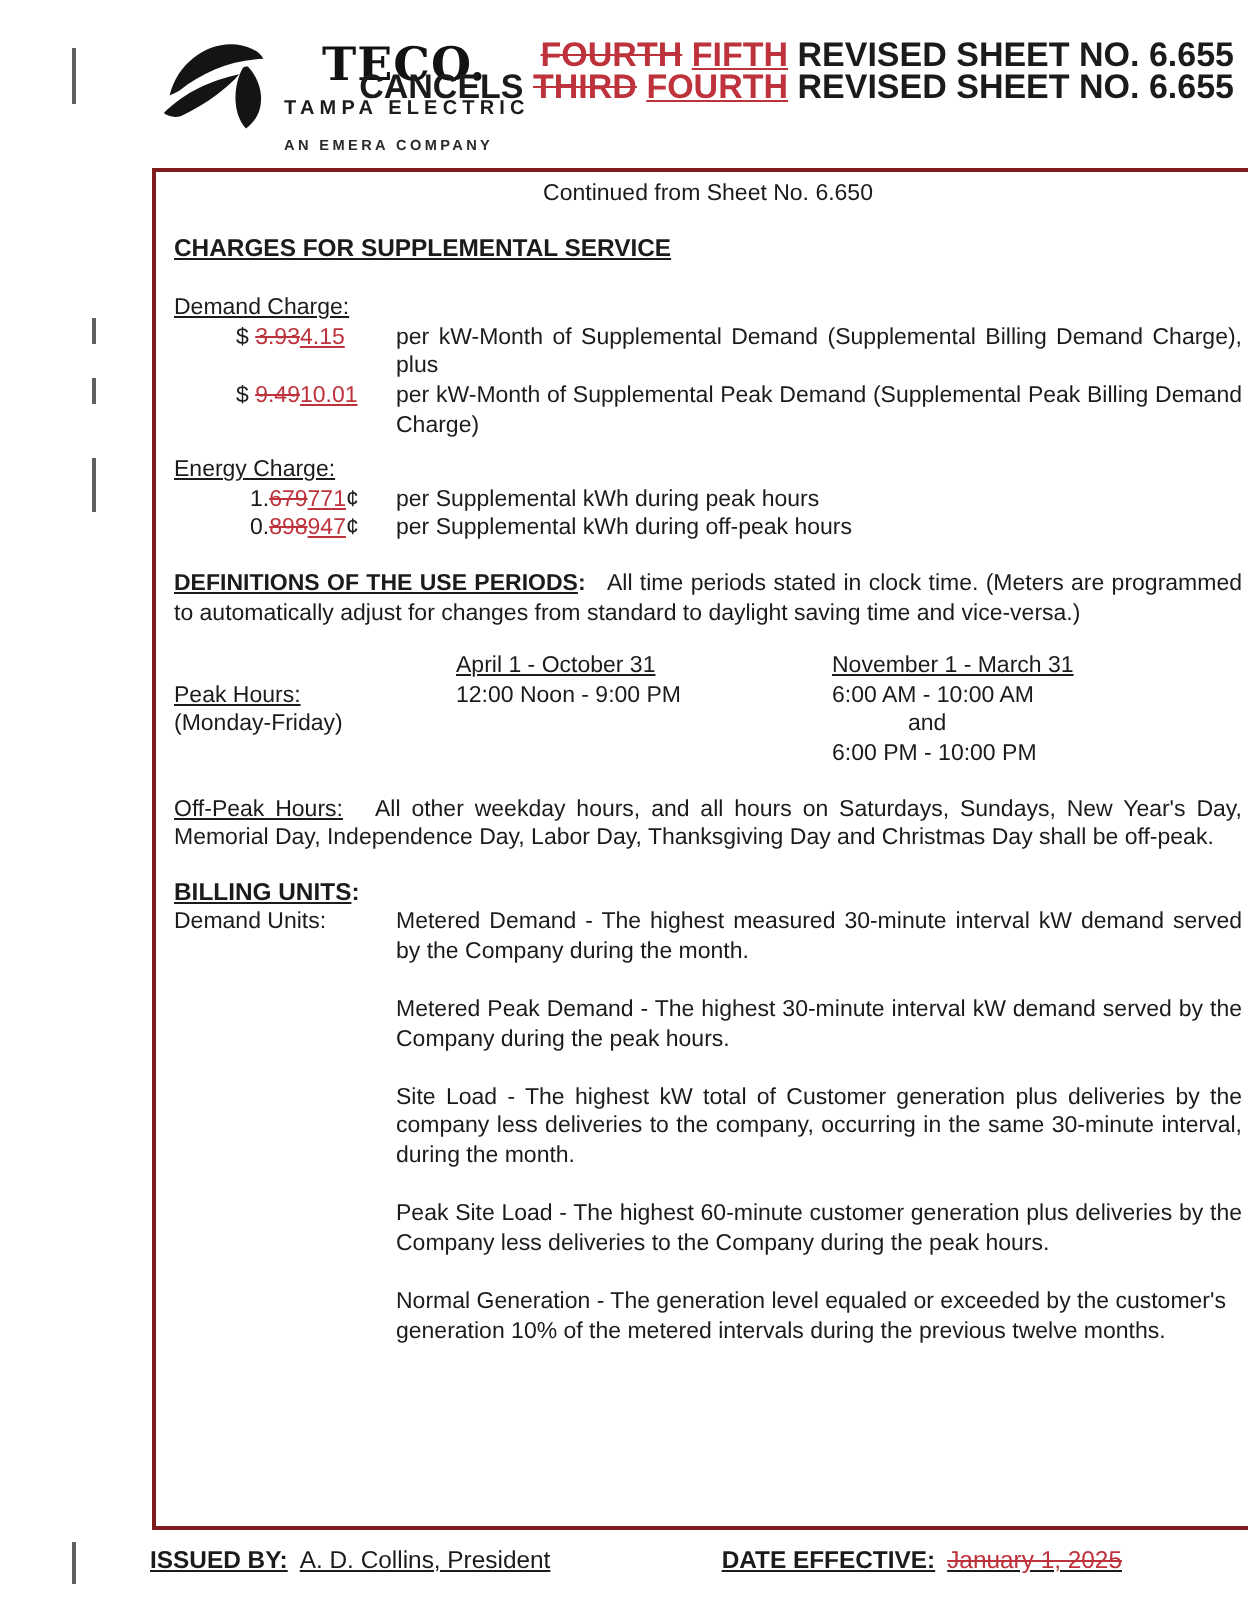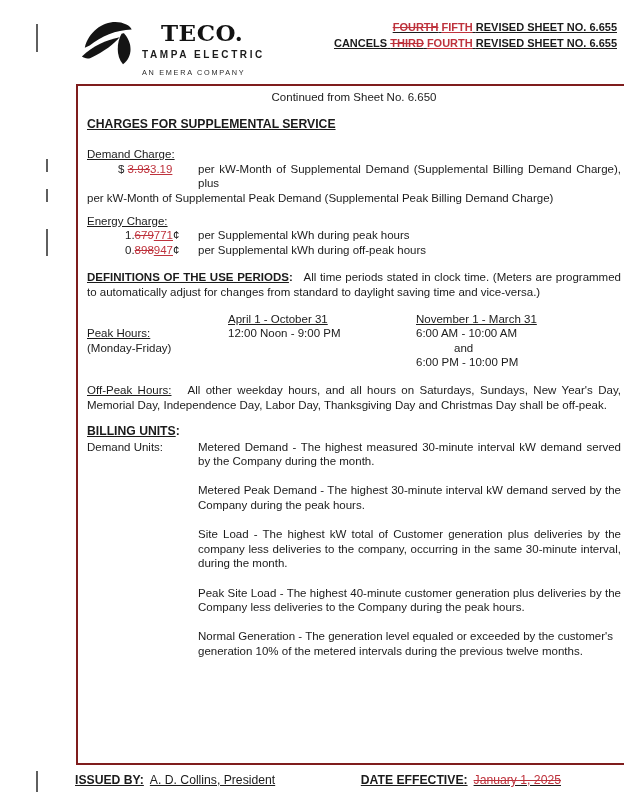--- a/index.html
+++ b/index.html
@@ -17,23 +17,23 @@
   .bar-d2     { left:46px; top:189px; height:13px; }
   .bar-e      { left:46px; top:229px; height:27px; }
   .bar-bottom { left:36px; top:771px; height:21px; }
 
   
   .logo { position:absolute; left:79px; top:13px; display:flex; gap:5px; }
   .logo svg { width:58px; height:58px; }
   .logo-text { margin-top:7px; }
   .logo-name { font-family:"DejaVu Serif", serif; font-weight:bold; font-size:23px; line-height:26px; letter-spacing:0.5px; color:#121212;margin-left:19px; }
   .logo-sub1 { font-weight:bold; font-size:10px; letter-spacing:2.6px; color:#1c1c1c; margin-top:2px; }
-  .logo-sub2 { font-weight:normal; font-size:7.3px; letter-spacing:1.7px; color:#2a2a2a; margin-top:3px; }
+  .logo-sub2 { font-weight:bold; font-size:7.3px; letter-spacing:1.7px; color:#2a2a2a; margin-top:3px; }
 
-  .hdr-right { position:absolute; top:20px; right:7px; text-align:right; font-weight:bold; font-size:11px; line-height:15.5px; white-space:nowrap;text-decoration:underline; }
+  .hdr-right { position:absolute; top:20px; right:7px; text-align:right; font-weight:bold; font-size:17px; line-height:15.5px; white-space:nowrap; }
   .rev-old { color:var(--red); text-decoration:line-through; }
   .rev-new { color:var(--red); text-decoration:underline; }
 
   
   .box {
     position:absolute; left:76px; top:84px; width:534px; height:659px;
     border:2px solid #7f1d1d; padding:4px 9px 14px;
   }
   .box p { margin:0; }
   .center { text-align:center; }
@@ -115,24 +115,25 @@
 
   <div class="box">
 
     <p class="center">Continued from Sheet No. 6.650</p>
 
     <p class="sec-title"><span class="u">CHARGES FOR SUPPLEMENTAL SERVICE</span></p>
 
     <p class="sub-h"><span class="u">Demand Charge:</span></p>
 
     <div class="row">
-      <span class="amt"><span>$ </span><span class="old">3.93</span><span class="new">3.19</span><span></span></span>
+      <span class="amt"><span>$ </span><span class="old">3.93</span><span class="new">4.15</span><span></span></span>
       <span class="desc">per kW-Month of Supplemental Demand (Supplemental Billing Demand Charge), plus</span>
     </div>
     <div class="row">
+      <span class="amt"><span>$ </span><span class="old">9.49</span><span class="new">10.01</span><span></span></span>
       <span class="desc">per kW-Month of Supplemental Peak Demand (Supplemental Peak Billing Demand Charge)</span>
     </div>
 
     <p class="sub-h eh"><span class="u">Energy Charge:</span></p>
 
     <div class="row">
       <span class="amt cents"><span>1.</span><span class="old">679</span><span class="new">771</span><span>¢</span></span>
       <span class="desc">per Supplemental kWh during peak hours</span>
     </div>
     <div class="row">
@@ -168,21 +169,21 @@
     </p>
 
     <p class="sec-title"><span class="u">BILLING UNITS</span><span>:</span></p>
 
     <div class="bu-row">
       <span class="bu-label">Demand Units:</span>
       <div class="bu-defs">
         <p>Metered Demand - The highest measured 30-minute interval kW demand served by the Company during the month.</p>
         <p>Metered Peak Demand - The highest 30-minute interval kW demand served by the Company during the peak hours.</p>
         <p>Site Load - The highest kW total of Customer generation plus deliveries by the company less deliveries to the company, occurring in the same 30-minute interval, during the month.</p>
-        <p>Peak Site Load - The highest 40-minute customer generation plus deliveries by the Company less deliveries to the Company during the peak hours.</p>
+        <p>Peak Site Load - The highest 60-minute customer generation plus deliveries by the Company less deliveries to the Company during the peak hours.</p>
         <p>Normal Generation - The generation level equaled or exceeded by the customer's generation 10% of the metered intervals during the previous twelve months.</p>
       </div>
     </div>
 
   </div>
 
   <div class="footer">
     <span>
       <span class="lbl">ISSUED BY:</span><span>A. D. Collins, President</span>
     </span>

